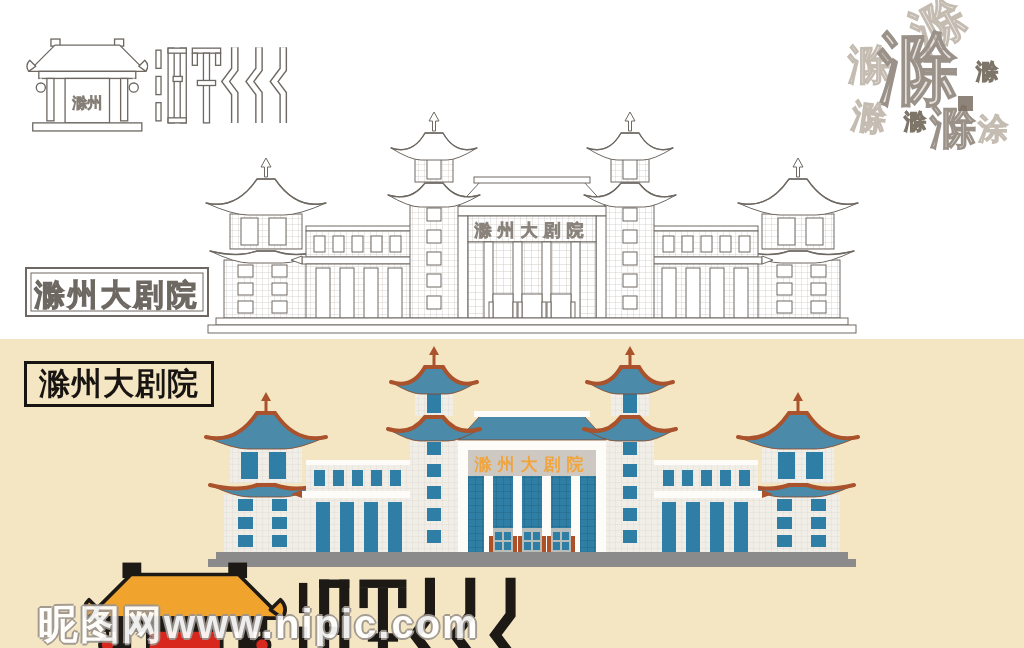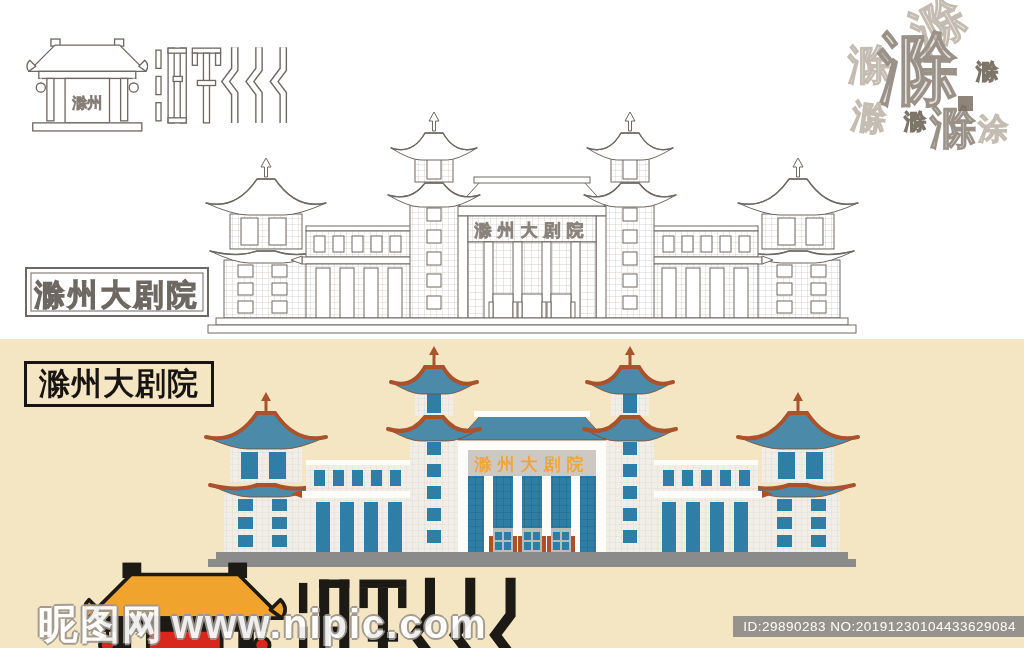--- a/index.html
+++ b/index.html
@@ -34,21 +34,21 @@
   .t6{left:58px;top:106px;font-size:22px;}
   .t7{left:84px;top:100px;font-size:46px;}
   .t8{left:132px;top:110px;font-size:30px;}
   .seal{position:absolute;}
   #cal-top .seal{left:112px;top:92px;width:15px;height:15px;background:#7a6f63;opacity:.85;}
   
   #watermark{position:absolute;left:38px;top:597px;z-index:6;font-size:40px;font-weight:bold;
     color:#ffffff;opacity:.93;letter-spacing:2px;white-space:nowrap;
     text-shadow:2px 0 0 #9d968f,-2px 0 0 #9d968f,0 2px 0 #9d968f,0 -2px 0 #9d968f,
                 1px 1px 0 #9d968f,-1px -1px 0 #9d968f;}
-  #watermark .url{margin-left:8px;}
+  #watermark .url{}
   #id-bar{position:absolute;right:0;top:616px;height:21px;z-index:5;background:rgba(126,126,126,0.8);
     color:#fff;font-size:13.5px;line-height:21px;padding:0 8px 0 10px;letter-spacing:.5px;white-space:nowrap;}
 </style>
 </head>
 <body>
 
 <div id="stage">
 
   <div id="top-panel">
     <svg id="outline-logo" viewBox="0 0 262 100">
@@ -448,14 +448,13 @@
         <path d="M 206 13 L 206 35 L 197 47 L 206 59 L 206 88" fill="none" stroke="#1d1a16" stroke-width="6"></path>
         <path d="M 230 13 L 230 35 L 221 47 L 230 59 L 230 88" fill="none" stroke="#1d1a16" stroke-width="6"></path>
         <path d="M 254 13 L 254 35 L 245 47 L 254 59 L 254 88" fill="none" stroke="#1d1a16" stroke-width="6"></path>
       </g>
     </svg>
 
   <div id="watermark">
     <span class="name">昵图网</span><span class="url">www.nipic.com</span>
   </div>
 
-  <div id="id-bar">ID:29890283 NO:20191230104433629084</div>
 </div>
 
 </body></html>

